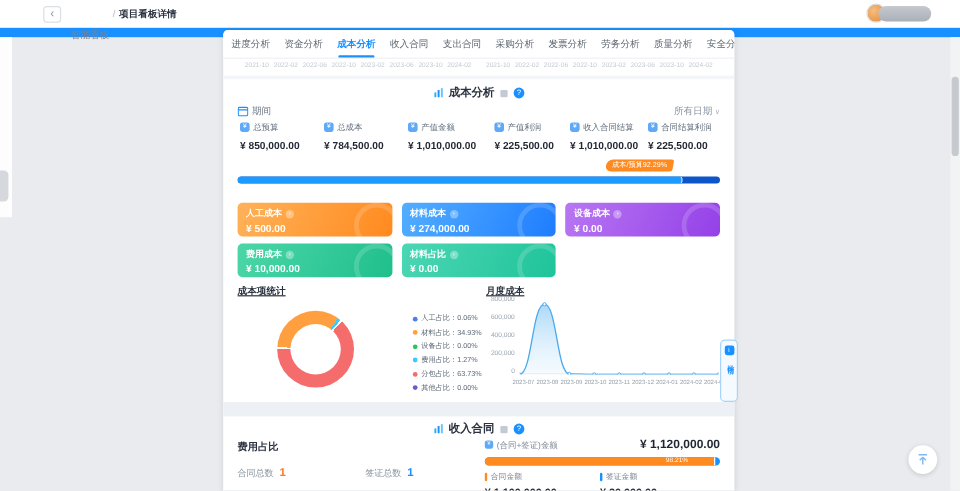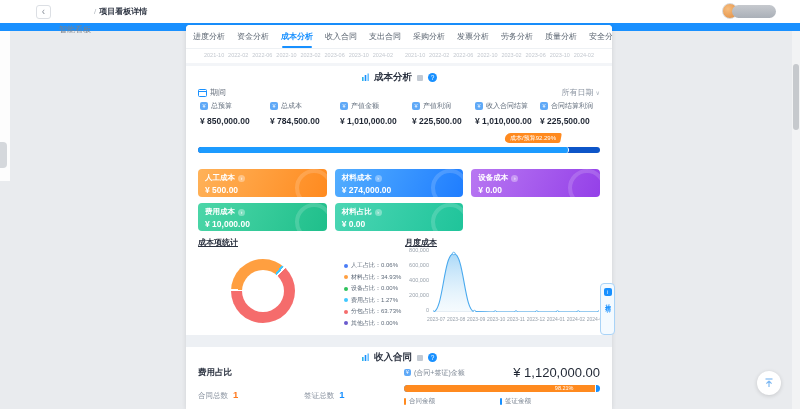--- a/index.html
+++ b/index.html
@@ -90,21 +90,21 @@
   .ledger-title { position:absolute; left:0; top:2px; font-size:8.5px; font-weight:bold; color:#2b3240; }
   .ledger-stats { position:absolute; left:0; top:24px; display:flex; gap:66px; }
   .ledger-stat { display:flex; align-items:baseline; gap:5px;justify-content:center; }
   .ledger-stat-label { font-size:7.5px; color:#8a93a0; }
   .ledger-stat-value { font-size:9.5px; font-weight:bold; cursor:pointer; }
 
   .income-right { position:absolute; left:206px; right:0; top:0; }
   .amount-head { display:flex; align-items:center; }
   .amount-icon { width:7px; height:7px; border-radius:2px; background:#5fa9f7; color:#fff; font-size:5px; line-height:7px; text-align:center; margin-right:3px; }
   .amount-label { font-size:7px; color:#7d8794; }
-  .amount-value { margin-left:auto; font-size:13px; font-weight:normal; color:#1f2633; }
+  .amount-value { margin-left:auto; font-size:10px; font-weight:bold; color:#1f2633; }
   .income-bar { position:relative; margin-top:5px; height:7px; border-radius:3.5px; overflow:hidden; background:#1890ff; display:flex; }
   .income-bar-contract { height:100%; background:#ff8a1f; border-right:1px solid #fff; position:relative; }
   .income-bar-pct { position:absolute; right:22px; top:0; font-size:5.5px; color:#fff; line-height:7px; }
   .income-legend { display:flex; margin-top:5px; }
   .income-legend-item { width:96px; }
   .ilg-head { display:flex; align-items:center; gap:3px; }
   .income-legend-marker { width:2px; height:7px; border-radius:1px; }
   .ilg-label { font-size:6.5px; color:#7d8794; }
   .ilg-value { font-size:9px; font-weight:bold; color:#1f2633; margin-top:3px; }
 

